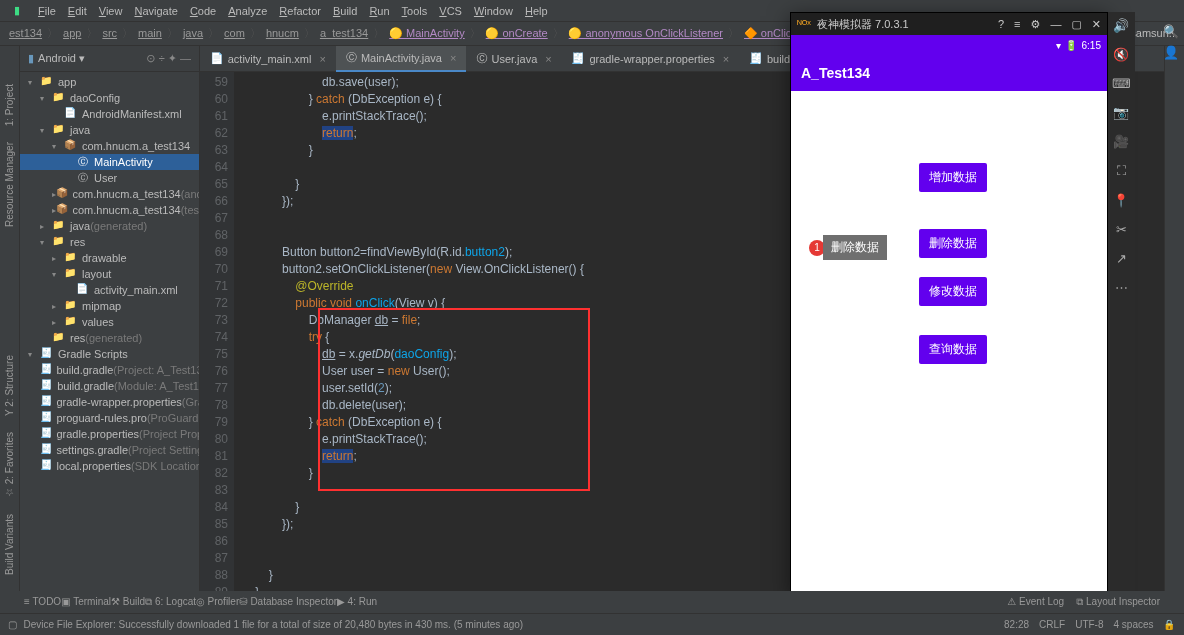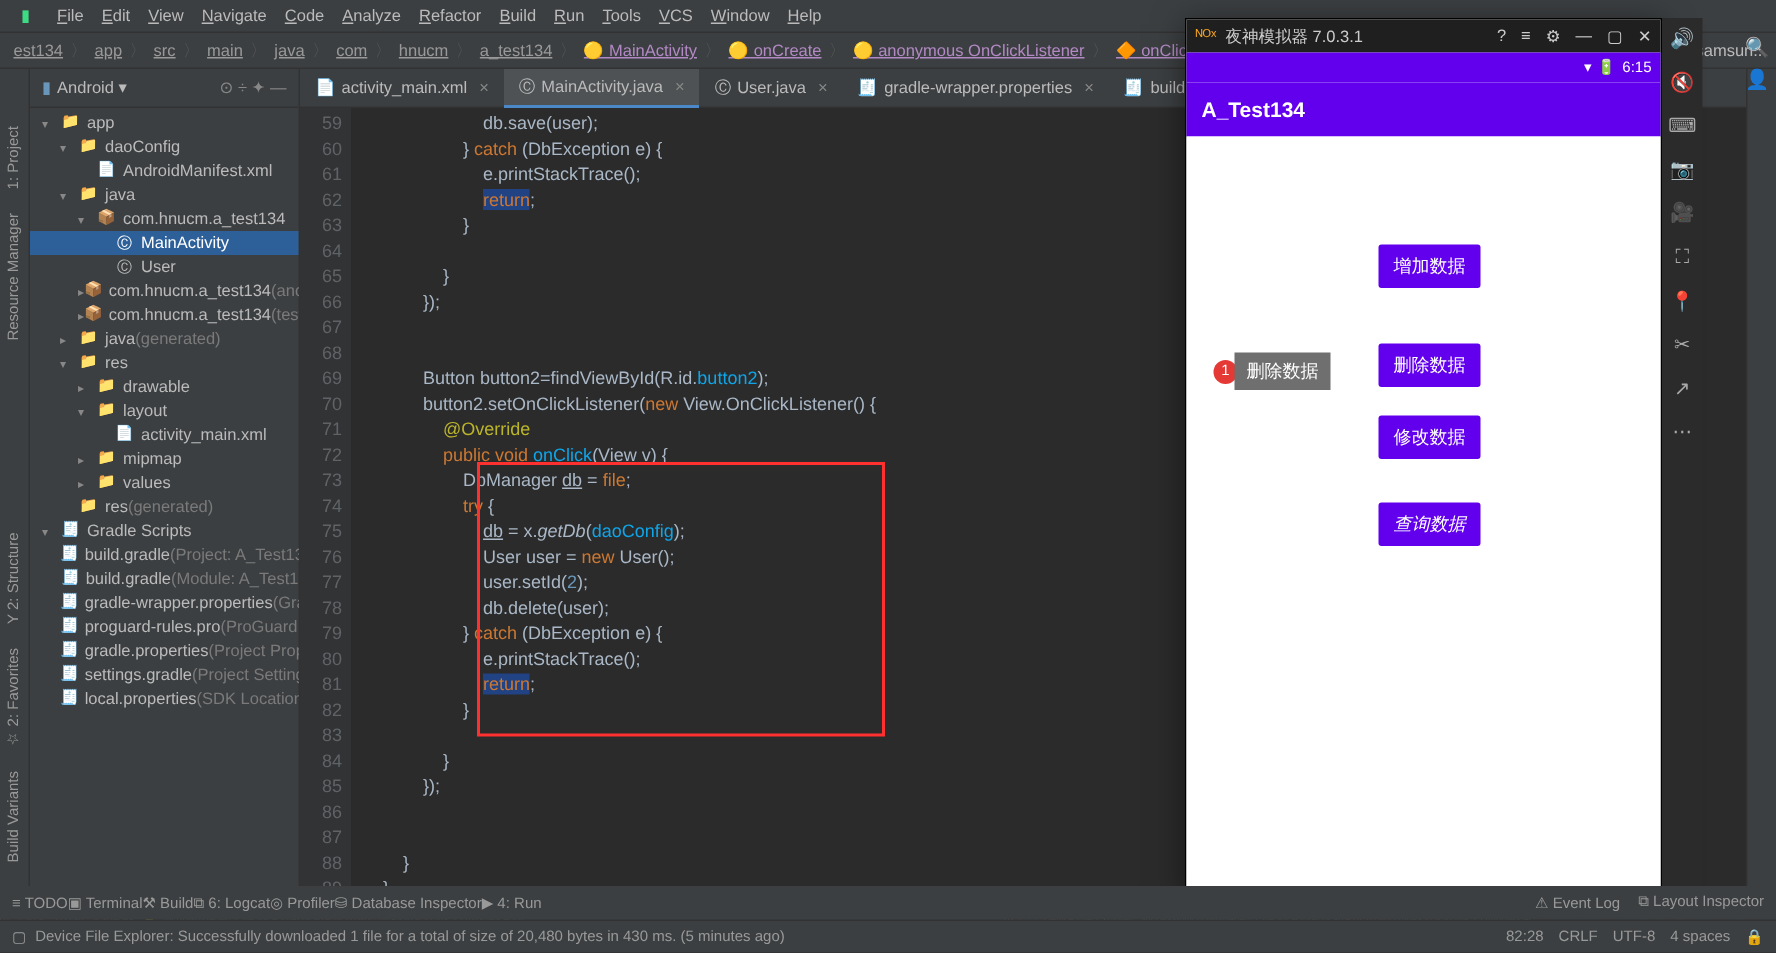--- a/index.html
+++ b/index.html
@@ -33,21 +33,21 @@
 .code{flex:1;padding:2px 8px;line-height:17px;color:#a9b7c6;white-space:pre;position:relative;}
 .kw{color:#cc7832;}
 .field{color:#0ea5e9;}
 .anno{color:#bbb529;}
 .fn{color:#0ea5e9;}
 .num{color:#6897bb;}
 .hl{background:#214283;}
 .red-box{position:absolute;border:2px solid #ff3030;pointer-events:none;}
 .bottombar{position:absolute;bottom:0;left:0;right:0;height:22px;background:#3c3f41;border-top:1px solid #323232;display:flex;align-items:center;padding:0 8px;font-size:10px;color:#999;}
 .bottombar .status{margin-left:auto;display:flex;gap:10px;}
-.statusline{position:absolute;bottom:22px;left:0;right:0;height:22px;background:#3c3f41;display:flex;align-items:center;padding:0 8px;font-size:10px;color:#999;}
+.statusline{position:absolute;bottom:22px;left:0;right:0;height:22px;background:#3c3f41;display:flex;align-items:center;padding:0 24px;font-size:10px;color:#999;}
 .right-tabs{width:20px;background:#3c3f41;border-left:1px solid #323232;}
 
 .emulator{position:absolute;left:790px;top:12px;width:318px;height:584px;background:#fff;border:1px solid #000;box-shadow:0 4px 20px rgba(0,0,0,.5);display:flex;flex-direction:column;}
 .emu-title{height:22px;background:#1f1f1f;color:#ccc;display:flex;align-items:center;padding:0 6px;font-size:11px;gap:6px;}
 .emu-title .wincontrols{margin-left:auto;display:flex;gap:10px;color:#ccc;}
 .emu-statusbar{height:20px;background:#6200ee;color:#fff;display:flex;align-items:center;justify-content:flex-end;padding:0 6px;font-size:10px;gap:4px;}
 .emu-appbar{height:36px;background:#6200ee;color:#fff;display:flex;align-items:center;padding:0 10px;font-weight:bold;font-size:14px;}
 .emu-content{flex:1;background:#fff;position:relative;}
 .emu-btn{position:absolute;background:#6200ee;color:#fff;padding:6px 10px;font-size:12px;border:none;border-radius:2px;}
 .emu-tip{position:absolute;left:18px;top:144px;display:flex;align-items:center;}
@@ -350,21 +350,21 @@
     <span>🔋</span>
     <span>6:15</span>
   </div>
   <div class="emu-appbar">
     <span>A_Test134</span>
   </div>
   <div class="emu-content">
     <button class="emu-btn" style="left:128px;top:72px;">增加数据</button>
     <button class="emu-btn" style="left:128px;top:138px;">删除数据</button>
     <button class="emu-btn" style="left:128px;top:186px;">修改数据</button>
-    <button class="emu-btn" style="left:128px;top:244px;font-style:italic;">查询数据</button>
+    <button class="emu-btn" style="left:128px;top:244px;">查询数据</button>
     <div class="emu-tip">
       <span class="emu-badge">1</span>
       <span class="emu-tip-text">删除数据</span>
     </div>
   </div>
 </div>
 
 <div class="emu-sidebar">
   <span>🔊</span>
   <span>🔇</span>

